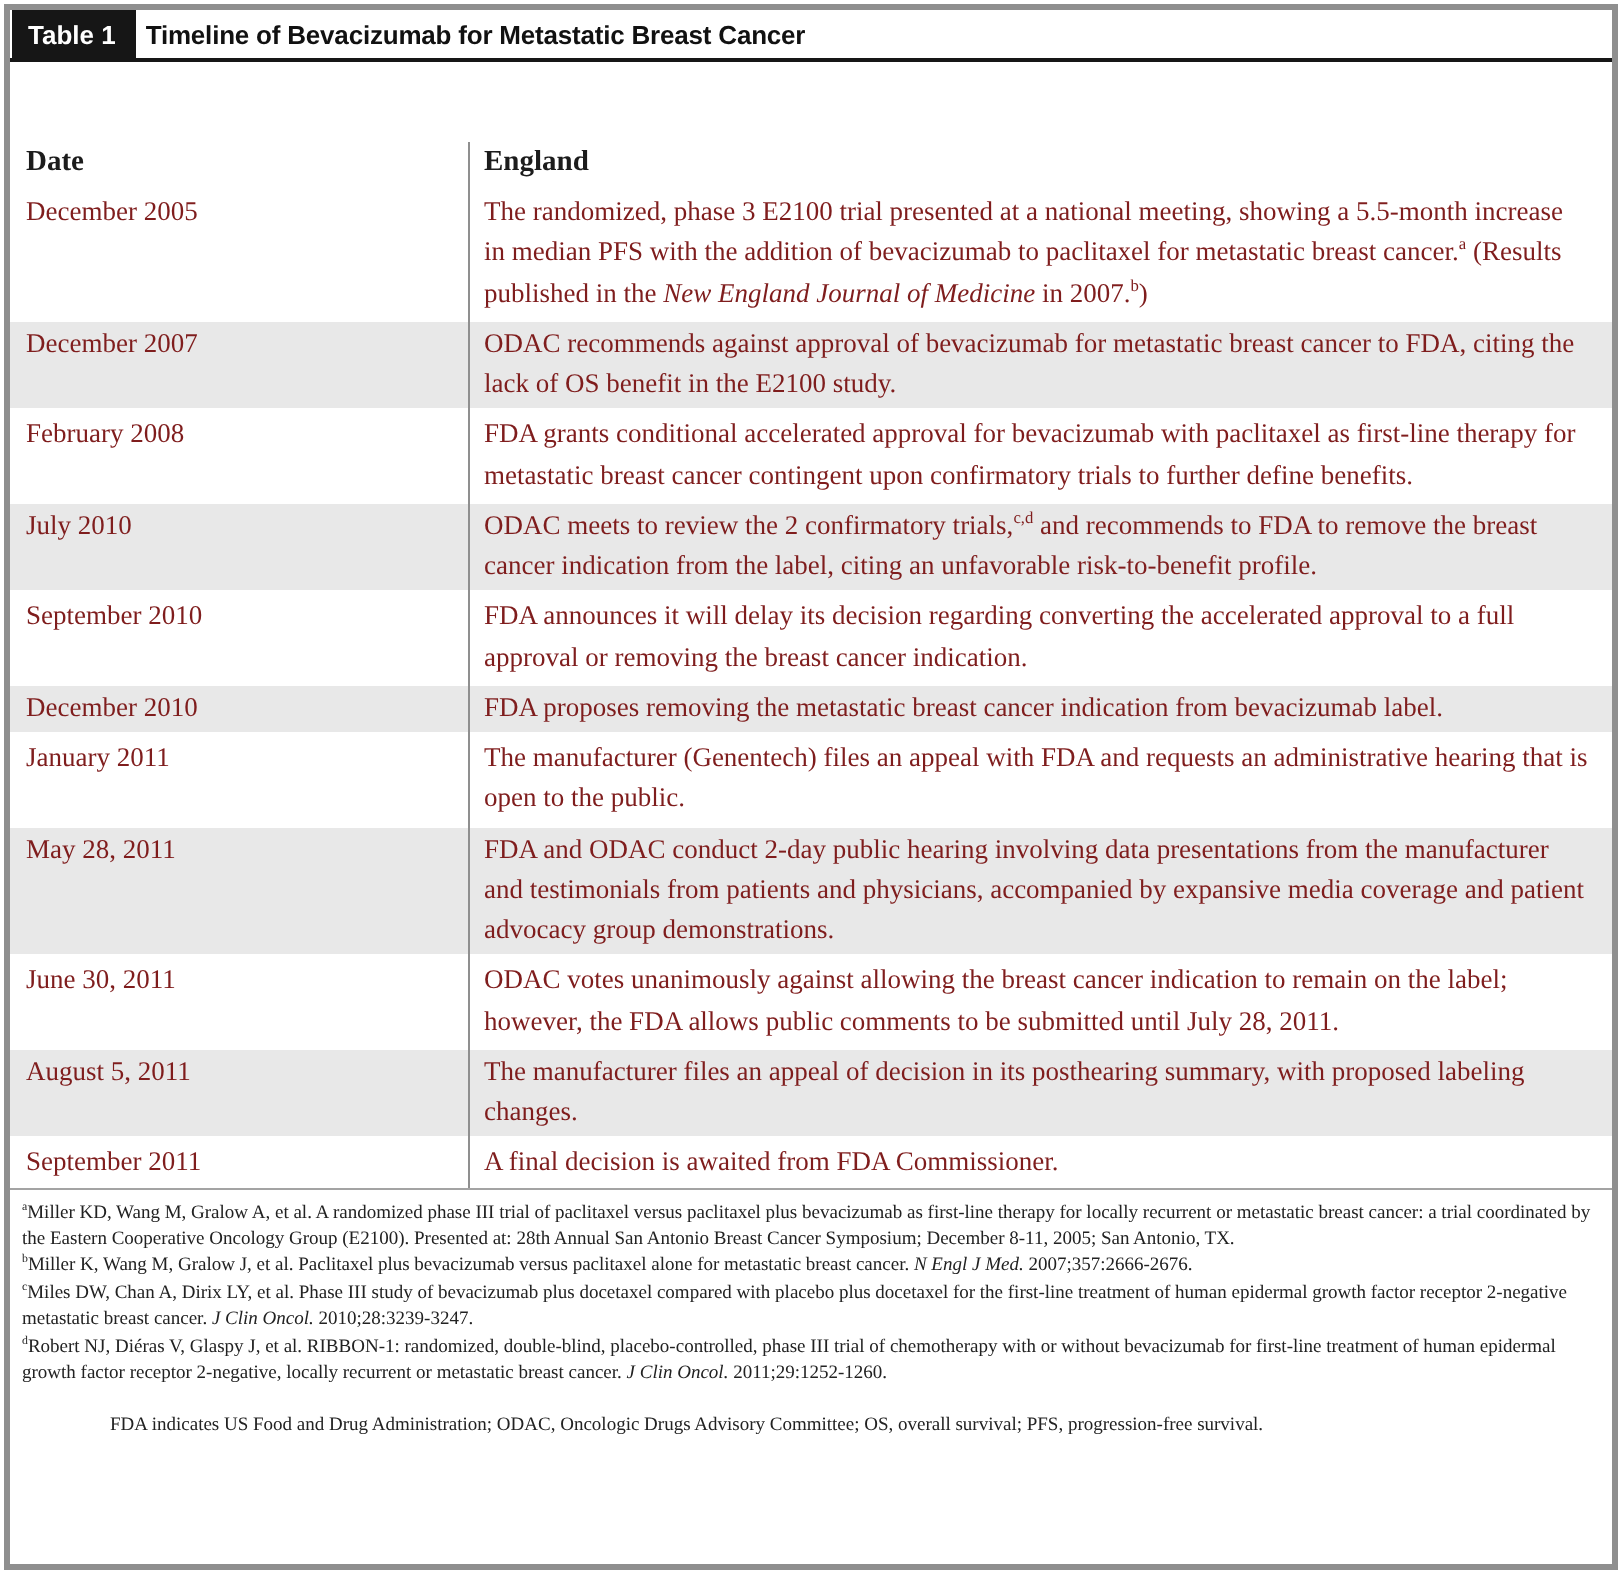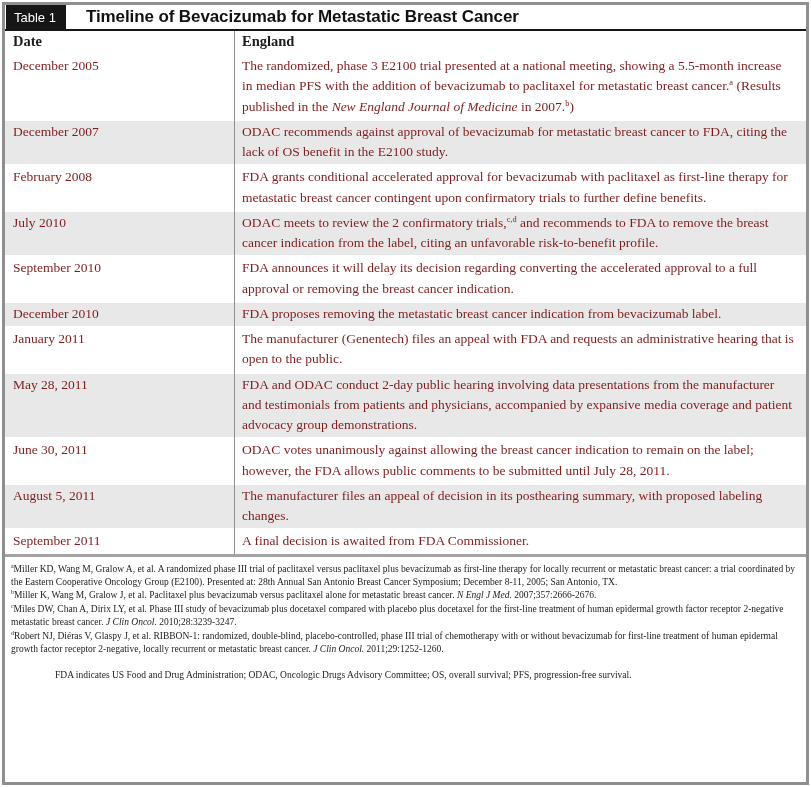--- a/index.html
+++ b/index.html
@@ -12,30 +12,30 @@
   }
 
   
   .title-bar {
     display: flex; align-items: stretch;
     border-bottom: 2px solid #161616;
     background: #ffffff; height: 26px;
   }
   .table-label {
     background: #161616; color: #ffffff;
-    font-family: "Liberation Sans", sans-serif; font-weight: normal; font-size: 13px;
+    font-family: "Liberation Sans", sans-serif; font-weight: bold; font-size: 13px;
     display: flex; align-items: center; padding: 0 10px 0 8px; margin-left: 1px;
   }
   .table-title {
-    font-family: "Liberation Sans", sans-serif; font-weight: bold; font-size: 17px;
-    color: #111; display: flex; align-items: center; padding-left: 20px; letter-spacing: -0.1px; text-align: center;
+    font-family: "Liberation Sans", sans-serif; font-weight: bold; font-size: 13px;
+    color: #111; display: flex; align-items: center; padding-left: 5px; letter-spacing: -0.1px; text-align: center;
   }
 
   
-  .table-wrap { position: relative; border-bottom: 3px solid #a3a3a3; }
+  .table-wrap { position: relative; border-bottom: 1px solid #a3a3a3; margin-top: 40px; }
   table { width: 100%; border-collapse: collapse; table-layout: fixed; }
   col.c-date { width: 229px; }
   th {
     text-align: left; font-size: 14.5px; font-weight: bold; color: #1c1c1c;
     padding: 2px 10px 3px 8px; border-bottom: 1px solid #8f8f8f; background: #fff;
   }
   tbody tr { border-top: 2px solid #ffffff; }
   tbody tr:nth-child(even) { background: #e8e8e8; }
   td {
     vertical-align: top; font-size: 13.5px; line-height: 1.5;

